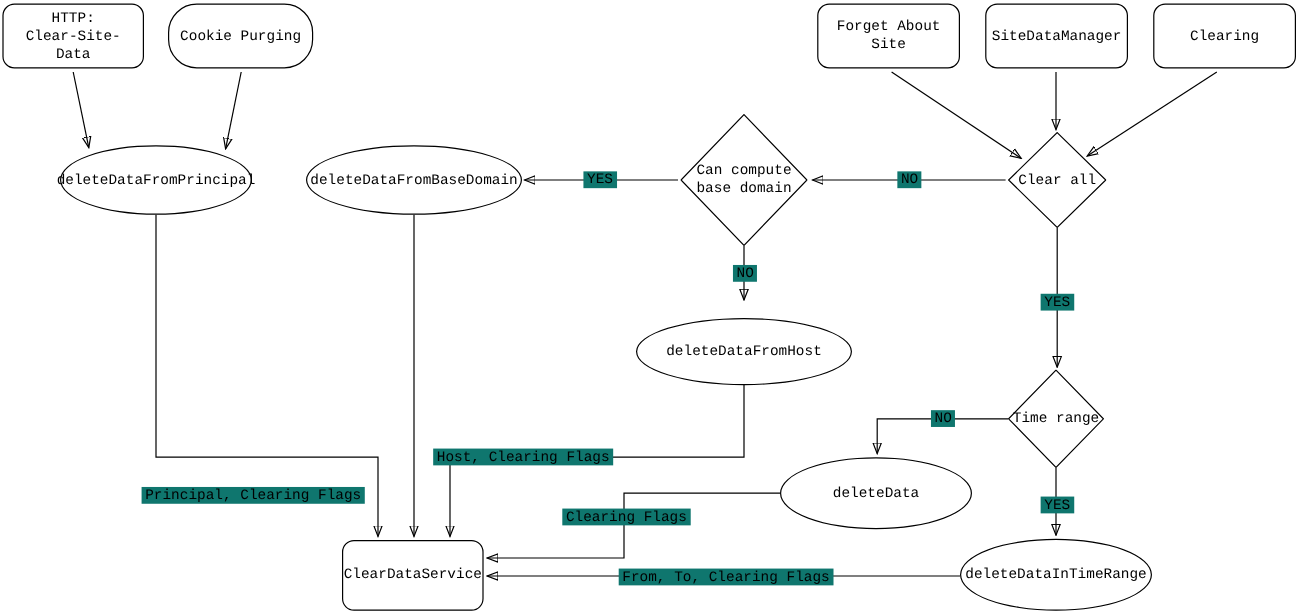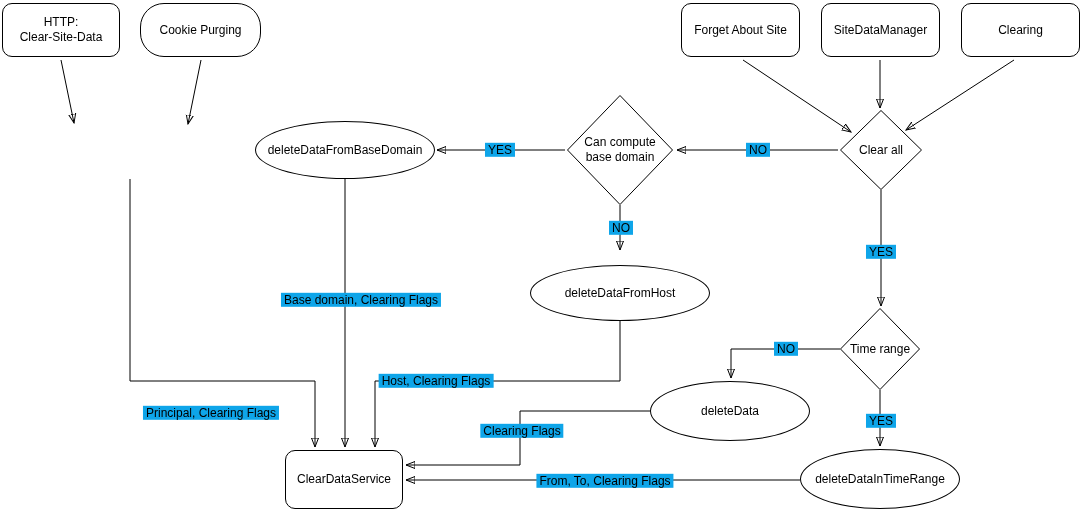--- a/index.html
+++ b/index.html
@@ -5,21 +5,21 @@
   html, body {
     margin: 0;
     padding: 0;
     background: #ffffff;
   }
   .canvas {
     position: relative;
     width: 1081px;
     height: 511px;
     background: #ffffff;
-    font-family: Liberation Sans, sans-serif;
+    font-family: Liberation Mono, monospace;
     font-size: 12px;
     color: #000000;
     overflow: hidden;
   }
   .edges {
     position: absolute;
     left: 0;
     top: 0;
     width: 1081px;
     height: 511px;
@@ -63,21 +63,21 @@
   .lbl {
     position: relative;
     z-index: 2;
     white-space: pre-line;
     line-height: 1.25;
     padding: 0 4px;
   }
   .edge-label {
     position: absolute;
     transform: translate(-50%, -50%);
-    background: #0ea5e9;
+    background: #0f766e;
     padding: 0 3px;
     white-space: nowrap;
     z-index: 3;
     line-height: 1.2;
   }
 </style>
 </head>
 <body>
 
 <div class="canvas">
@@ -116,20 +116,23 @@
   <div class="node rect" style="left:681px; top:3px; width:119px; height:54px;">
     <span class="lbl">Forget About Site</span>
   </div>
   <div class="node rect" style="left:821px; top:3px; width:119px; height:54px;">
     <span class="lbl">SiteDataManager</span>
   </div>
   <div class="node rect" style="left:961px; top:3px; width:119px; height:54px;">
     <span class="lbl">Clearing</span>
   </div>
 
+  <div class="node ellipse" style="left:50px; top:121px; width:160px; height:58px;">
+    <span class="lbl">deleteDataFromPrincipal</span>
+  </div>
   <div class="node ellipse" style="left:255px; top:121px; width:180px; height:58px;">
     <span class="lbl">deleteDataFromBaseDomain</span>
   </div>
   <div class="node ellipse" style="left:530px; top:265px; width:180px; height:56px;">
     <span class="lbl">deleteDataFromHost</span>
   </div>
   <div class="node ellipse" style="left:650px; top:381px; width:160px; height:60px;">
     <span class="lbl">deleteData</span>
   </div>
   <div class="node ellipse" style="left:800px; top:449px; width:160px; height:60px;">
@@ -160,18 +163,17 @@
     <span class="lbl">ClearDataService</span>
   </div>
 
   <span class="edge-label" style="left:500px; top:150px;">YES</span>
   <span class="edge-label" style="left:758px; top:150px;">NO</span>
   <span class="edge-label" style="left:621px; top:228px;">NO</span>
   <span class="edge-label" style="left:881px; top:252px;">YES</span>
   <span class="edge-label" style="left:786px; top:349px;">NO</span>
   <span class="edge-label" style="left:881px; top:421px;">YES</span>
   <span class="edge-label" style="left:211px; top:381px;margin-top:32px;">Principal, Clearing Flags</span>
-  <span class="edge-label" style="left:361px; top:300px;">Base domain, Clearing Flags</span>
   <span class="edge-label" style="left:436px; top:381px;">Host, Clearing Flags</span>
   <span class="edge-label" style="left:522px; top:431px;">Clearing Flags</span>
   <span class="edge-label" style="left:605px; top:481px;">From, To, Clearing Flags</span>
 
 </div>
 
 </body></html>

